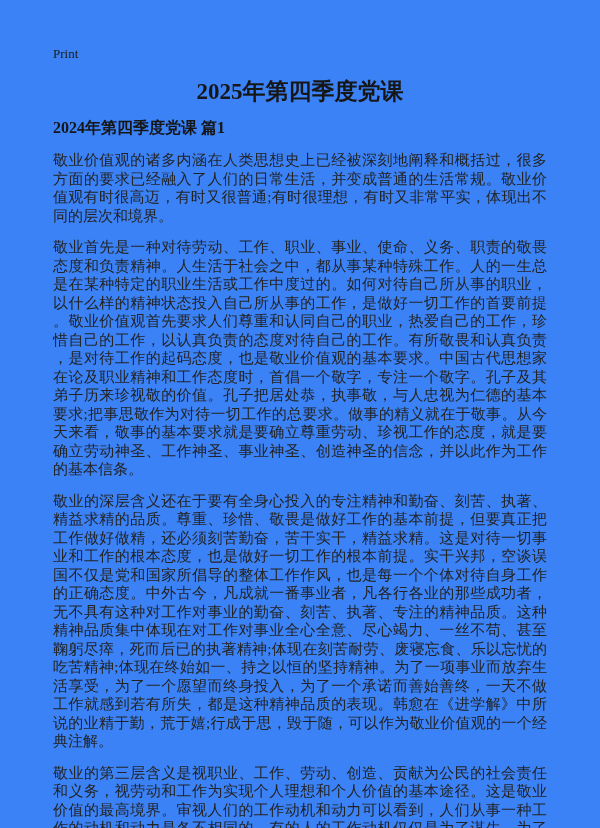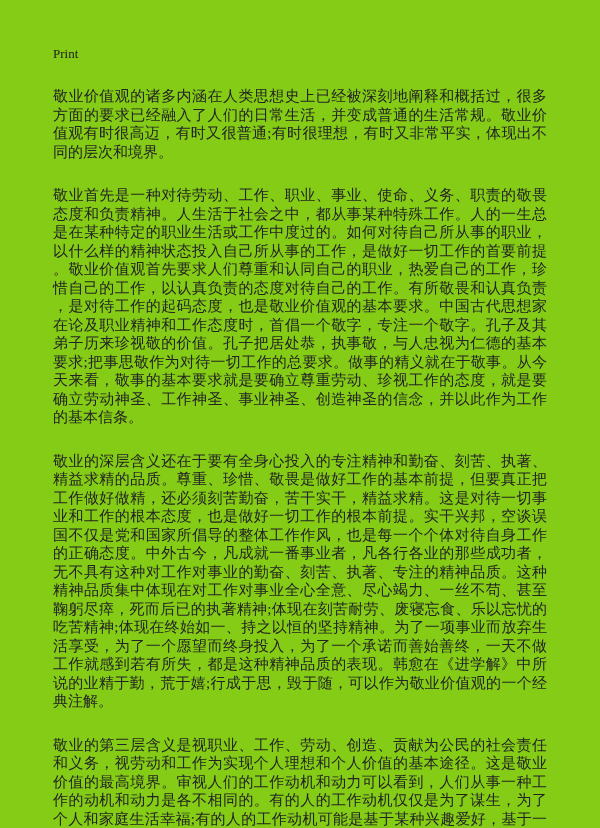--- a/index.html
+++ b/index.html
@@ -6,21 +6,21 @@
     margin: 0;
     padding: 0;
     background: #ffffff;
   }
   .page {
     position: relative;
     width: 600px;
     height: 828px;
     box-sizing: border-box;
     padding: 46px 53px 0 53px;
-    background: #84cc16;
+    background: #3b82f6;
     overflow: hidden;
     font-family: "Liberation Serif", "DejaVu Serif", serif;
     color: #1f1f1f;
   }
   .print-label {
     font-size: 13px;
     line-height: 16px;
     color: #1c1c1c;
     cursor: pointer;
     width: -moz-fit-content;
@@ -42,37 +42,39 @@
     color: #222222;
   }
   .section-heading {
     margin: 12px 0 0 0;
     font-size: 16px;
     line-height: 20px;
     font-weight: bold;
     color: #161616;
   }
   .body-para {
-    margin: 25px 0 0 0;
+    margin: 13px 0 0 0;
     font-size: 15px;
     line-height: 18.5px;
     text-align: justify;
     word-break: break-all;
     line-break: anywhere;
     color: #232323;
   }
 </style>
 </head>
 <body>
 
 <div class="page">
   <div class="print-label">Print</div>
 
+  <h1 class="doc-title">2025年第四季度党课</h1>
 
 
+  <h2 class="section-heading">2024年第四季度党课 篇1</h2>
 
   <p class="body-para">敬业价值观的诸多内涵在人类思想史上已经被深刻地阐释和概括过，很多方面的要求已经融入了人们的日常生活，并变成普通的生活常规。敬业价值观有时很高迈，有时又很普通;有时很理想，有时又非常平实，体现出不同的层次和境界。</p>
 
   <p class="body-para">敬业首先是一种对待劳动、工作、职业、事业、使命、义务、职责的敬畏态度和负责精神。人生活于社会之中，都从事某种特殊工作。人的一生总是在某种特定的职业生活或工作中度过的。如何对待自己所从事的职业，以什么样的精神状态投入自己所从事的工作，是做好一切工作的首要前提。敬业价值观首先要求人们尊重和认同自己的职业，热爱自己的工作，珍惜自己的工作，以认真负责的态度对待自己的工作。有所敬畏和认真负责，是对待工作的起码态度，也是敬业价值观的基本要求。中国古代思想家在论及职业精神和工作态度时，首倡一个敬字，专注一个敬字。孔子及其弟子历来珍视敬的价值。孔子把居处恭，执事敬，与人忠视为仁德的基本要求;把事思敬作为对待一切工作的总要求。做事的精义就在于敬事。从今天来看，敬事的基本要求就是要确立尊重劳动、珍视工作的态度，就是要确立劳动神圣、工作神圣、事业神圣、创造神圣的信念，并以此作为工作的基本信条。</p>
 
   <p class="body-para">敬业的深层含义还在于要有全身心投入的专注精神和勤奋、刻苦、执著、精益求精的品质。尊重、珍惜、敬畏是做好工作的基本前提，但要真正把工作做好做精，还必须刻苦勤奋，苦干实干，精益求精。这是对待一切事业和工作的根本态度，也是做好一切工作的根本前提。实干兴邦，空谈误国不仅是党和国家所倡导的整体工作作风，也是每一个个体对待自身工作的正确态度。中外古今，凡成就一番事业者，凡各行各业的那些成功者，无不具有这种对工作对事业的勤奋、刻苦、执著、专注的精神品质。这种精神品质集中体现在对工作对事业全心全意、尽心竭力、一丝不苟、甚至鞠躬尽瘁，死而后已的执著精神;体现在刻苦耐劳、废寝忘食、乐以忘忧的吃苦精神;体现在终始如一、持之以恒的坚持精神。为了一项事业而放弃生活享受，为了一个愿望而终身投入，为了一个承诺而善始善终，一天不做工作就感到若有所失，都是这种精神品质的表现。韩愈在《进学解》中所说的业精于勤，荒于嬉;行成于思，毁于随，可以作为敬业价值观的一个经典注解。</p>
 
   <p class="body-para">敬业的第三层含义是视职业、工作、劳动、创造、贡献为公民的社会责任和义务，视劳动和工作为实现个人理想和个人价值的基本途径。这是敬业价值的最高境界。审视人们的工作动机和动力可以看到，人们从事一种工作的动机和动力是各不相同的。有的人的工作动机仅仅是为了谋生，为了个人和家庭生活幸福;有的人的工作动机可能是基于某种兴趣爱好，基于一种理想的人生规划和个人职业生涯规划;有</p>
 </div>
 

